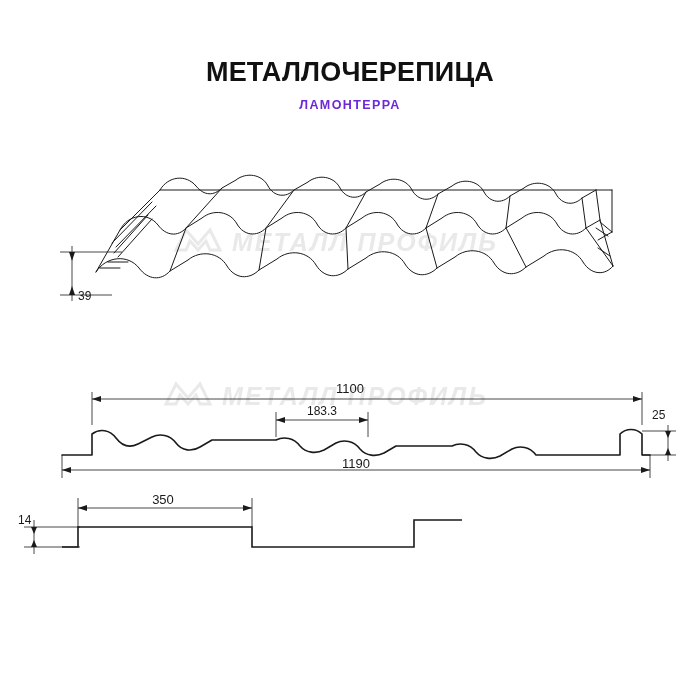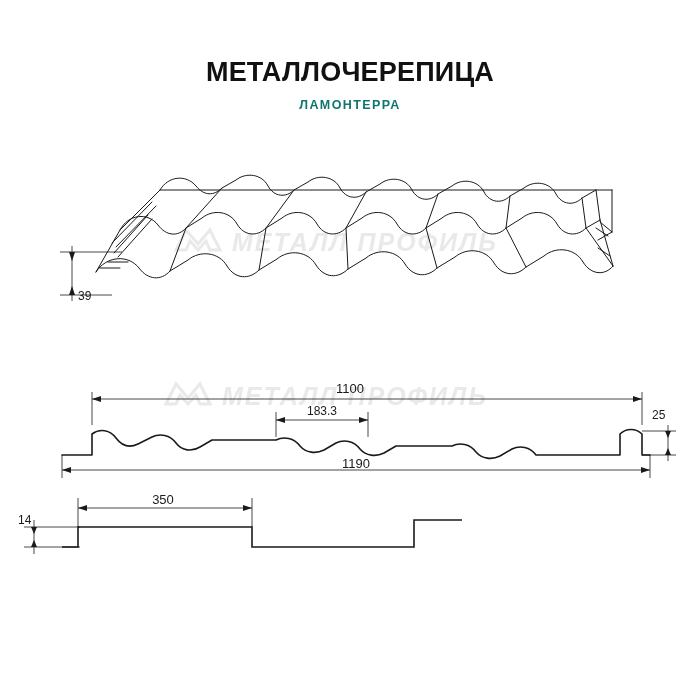--- a/index.html
+++ b/index.html
@@ -31,21 +31,21 @@
     font-weight: bold;
     letter-spacing: 0.2px;
     color: #111;
     line-height: 1.1;
   }
   .subtitle {
     margin-top: 10px;
     font-size: 12.5px;
     font-weight: bold;
     letter-spacing: 1.4px;
-    color: #0f766e;
+    color: #6d28d9;
   }
   .drawing {
     position: absolute;
     left: 0;
     top: 0;
     width: 700px;
     height: 700px;
   }
 </style>
 </head>

